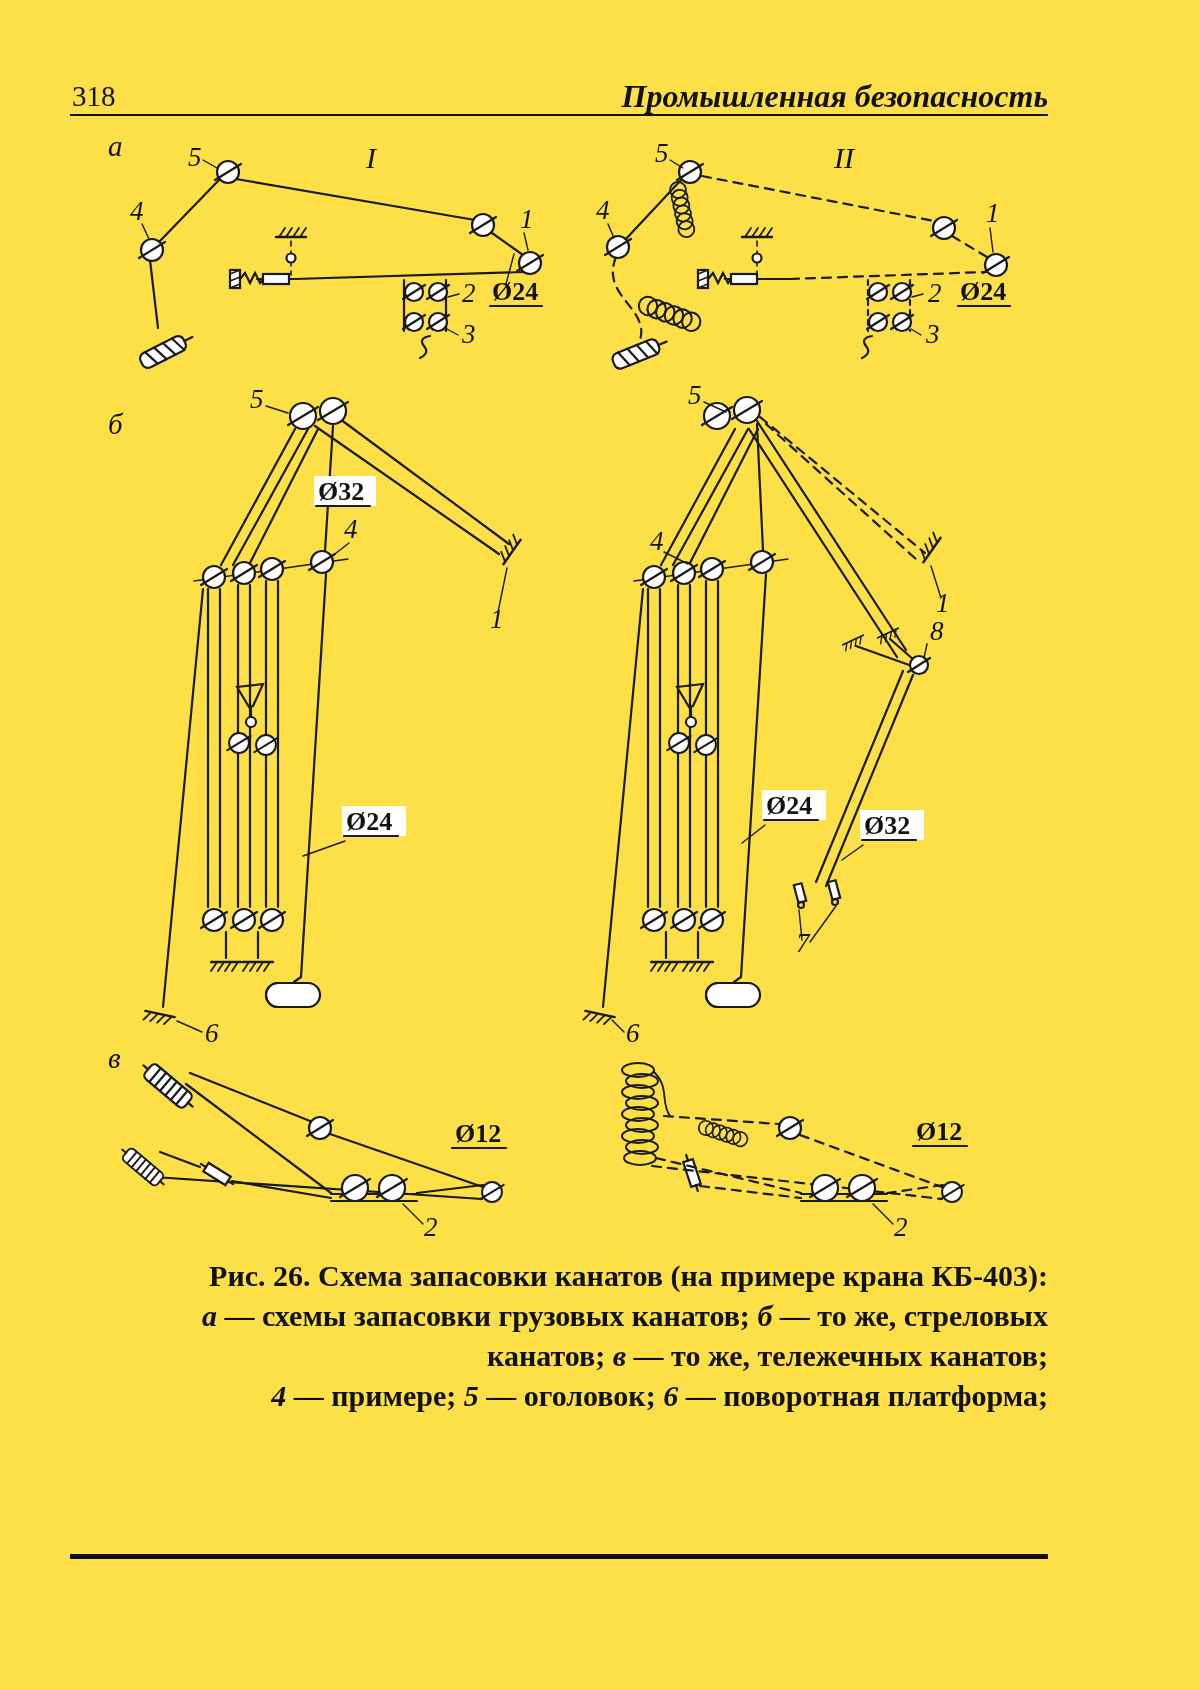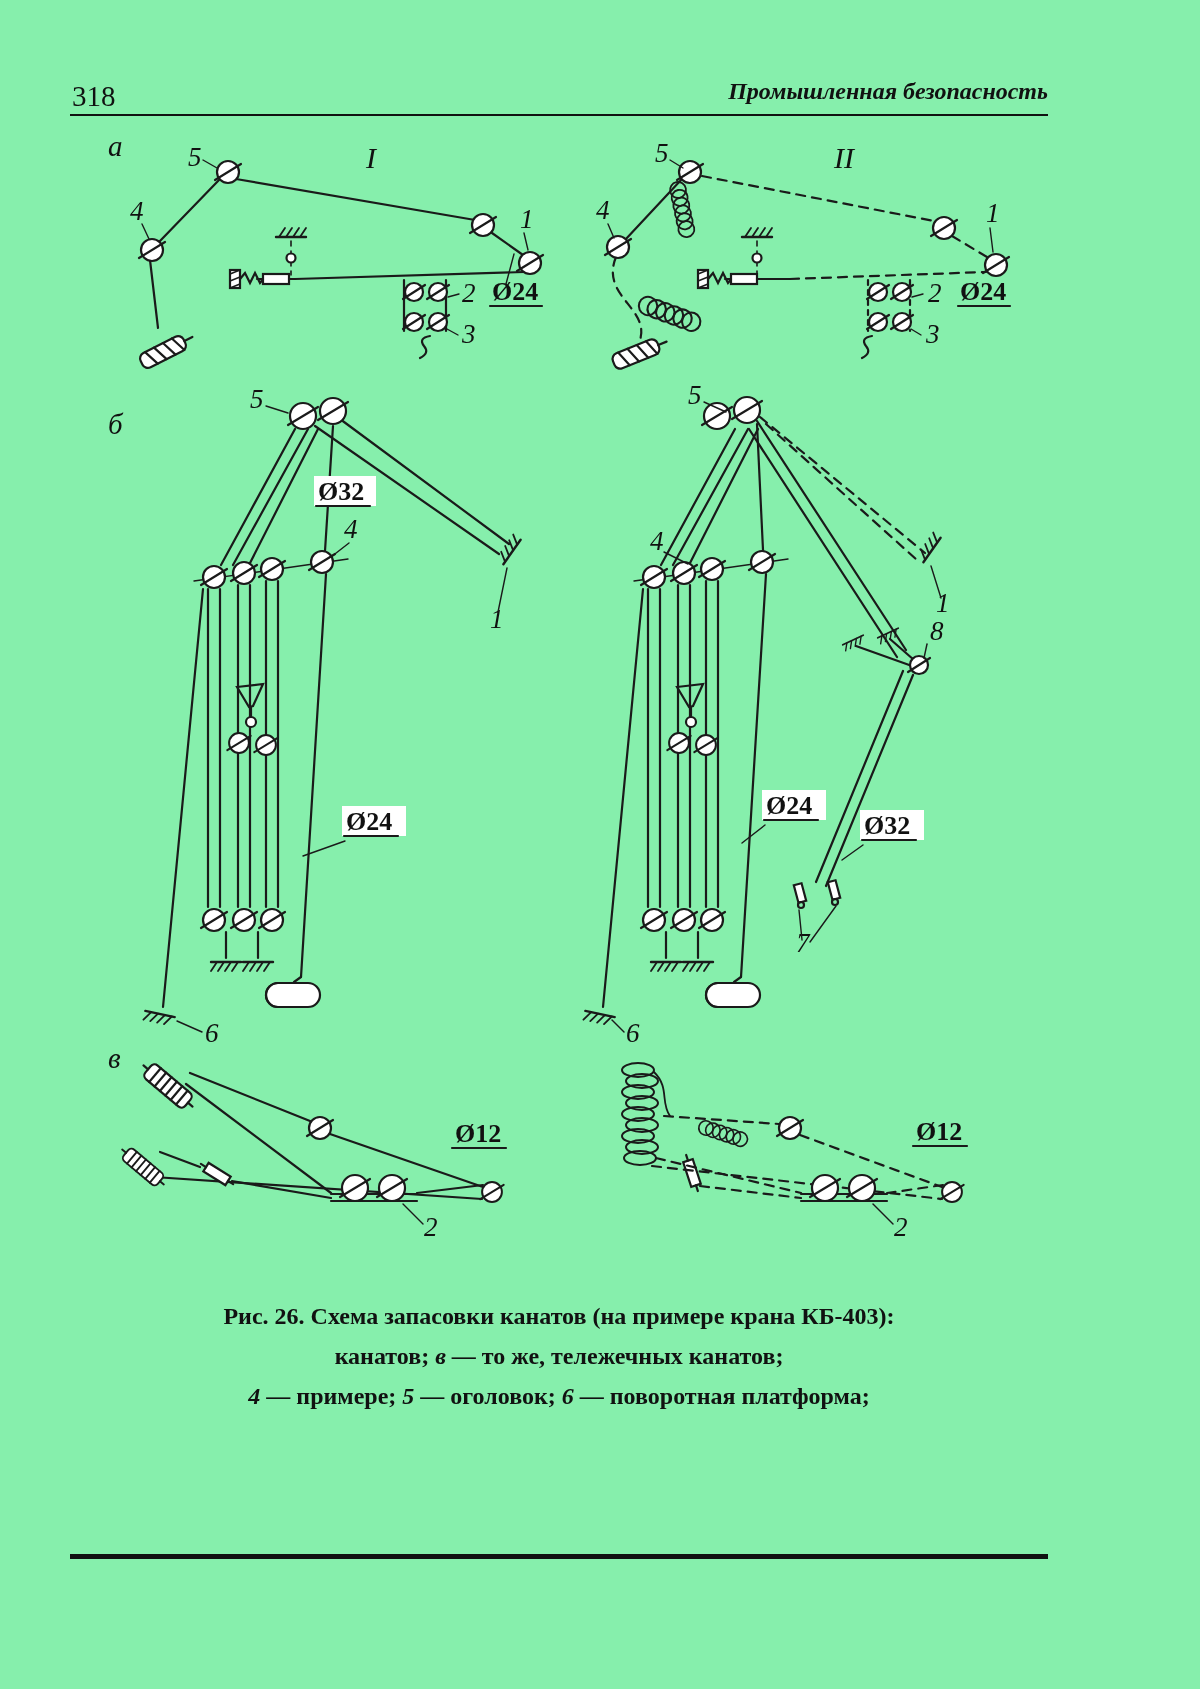--- a/index.html
+++ b/index.html
@@ -1,33 +1,33 @@
 <!DOCTYPE html>
 <html><head>
 <meta charset="utf-8">
 <style>
   *{box-sizing:border-box;margin:0;padding:0}
   html,body{background:#ffffff}
   body{width:1200px;height:1689px;font-family:"Liberation Serif",serif;color:#111}
-  .page{position:relative;width:1200px;height:1689px;background:#86efac;overflow:hidden}
+  .page{position:relative;width:1200px;height:1689px;background:#fde047;overflow:hidden}
   .pagenum{position:absolute;left:72px;top:80px;font-size:29px}
-  .runhead{position:absolute;top:78px;right:152px;font-size:24px;font-style:italic;font-weight:bold}
+  .runhead{position:absolute;top:78px;right:152px;font-size:32px;font-style:italic;font-weight:bold}
   .head-rule{position:absolute;left:70px;width:978px;top:114px;height:2px;background:#111}
   svg.art{position:absolute;left:0;top:0}
   svg.art text{fill:#111;stroke:none}
   text.num{font-family:"Liberation Serif",serif;font-style:italic;font-size:27px}
   text.ttl{font-family:"Liberation Serif",serif;font-style:italic;font-size:30px}
   text.mk{font-family:"Liberation Serif",serif;font-style:italic;font-size:29px}
   text.dia{font-family:"Liberation Serif",serif;font-weight:bold;font-size:26px}
   .thin{stroke-width:1.4}
   .dash{stroke-dasharray:9 7}
   .dash2{stroke-dasharray:5 5}
   .ul{stroke-width:2.2}
-  .caption{position:absolute;left:70px;width:978px;top:1296px;text-align:center;
-           font-size:24px;line-height:40px;font-weight:bold}
+  .caption{position:absolute;left:70px;width:978px;top:1256px;text-align:right;
+           font-size:30px;line-height:40px;font-weight:bold}
   .caption .it{font-style:italic}
   .bottom-rule{position:absolute;left:70px;width:978px;top:1554px;height:5px;background:#111}
 </style>
 </head>
 <body>
 
 <div class="page">
 
   <div class="pagenum">318</div>
   <div class="runhead">Промышленная безопасность</div>
@@ -419,18 +419,19 @@
 
       <text class="num" x="894" y="1236">2</text>
       <line class="thin" x1="893" y1="1224" x2="873" y2="1204"></line>
       <text class="dia" x="916" y="1140">Ø12</text>
       <line class="ul" x1="913" y1="1146" x2="967" y2="1146"></line>
     </g>
   </svg>
 
   <div class="caption">
     <div><span>Рис. 26.</span><span> Схема запасовки канатов (на примере крана КБ-403):</span></div>
+    <div><span class="it">а</span><span> — схемы запасовки грузовых канатов; </span><span class="it">б</span><span> — то же, стреловых</span></div>
     <div><span>канатов; </span><span class="it">в</span><span> — то же, тележечных канатов;</span></div>
     <div><span class="it">4</span><span> — примере; </span><span class="it">5</span><span> — оголовок; </span><span class="it">6</span><span> — поворотная платформа;</span></div>
   </div>
 
   <div class="bottom-rule"></div>
 </div>
 
 </body></html>

